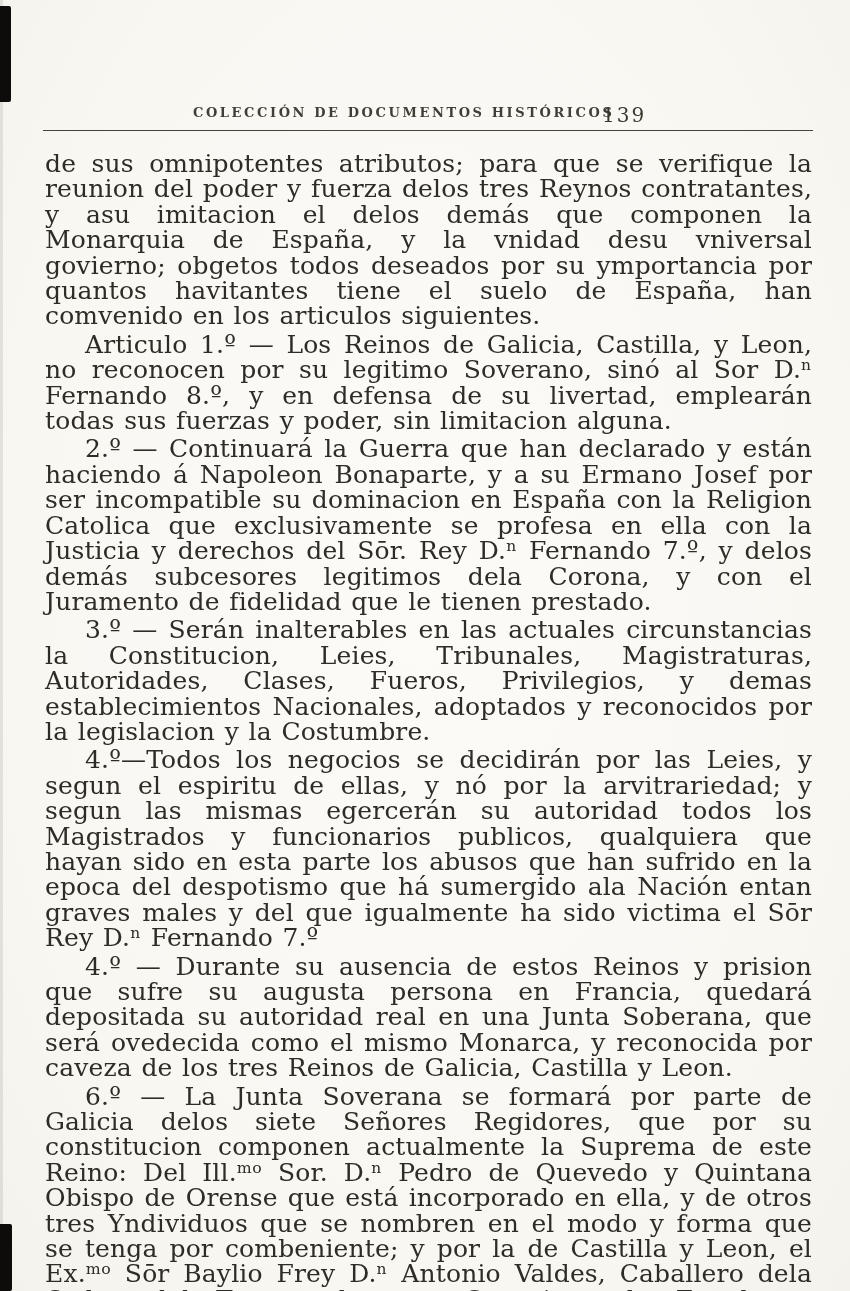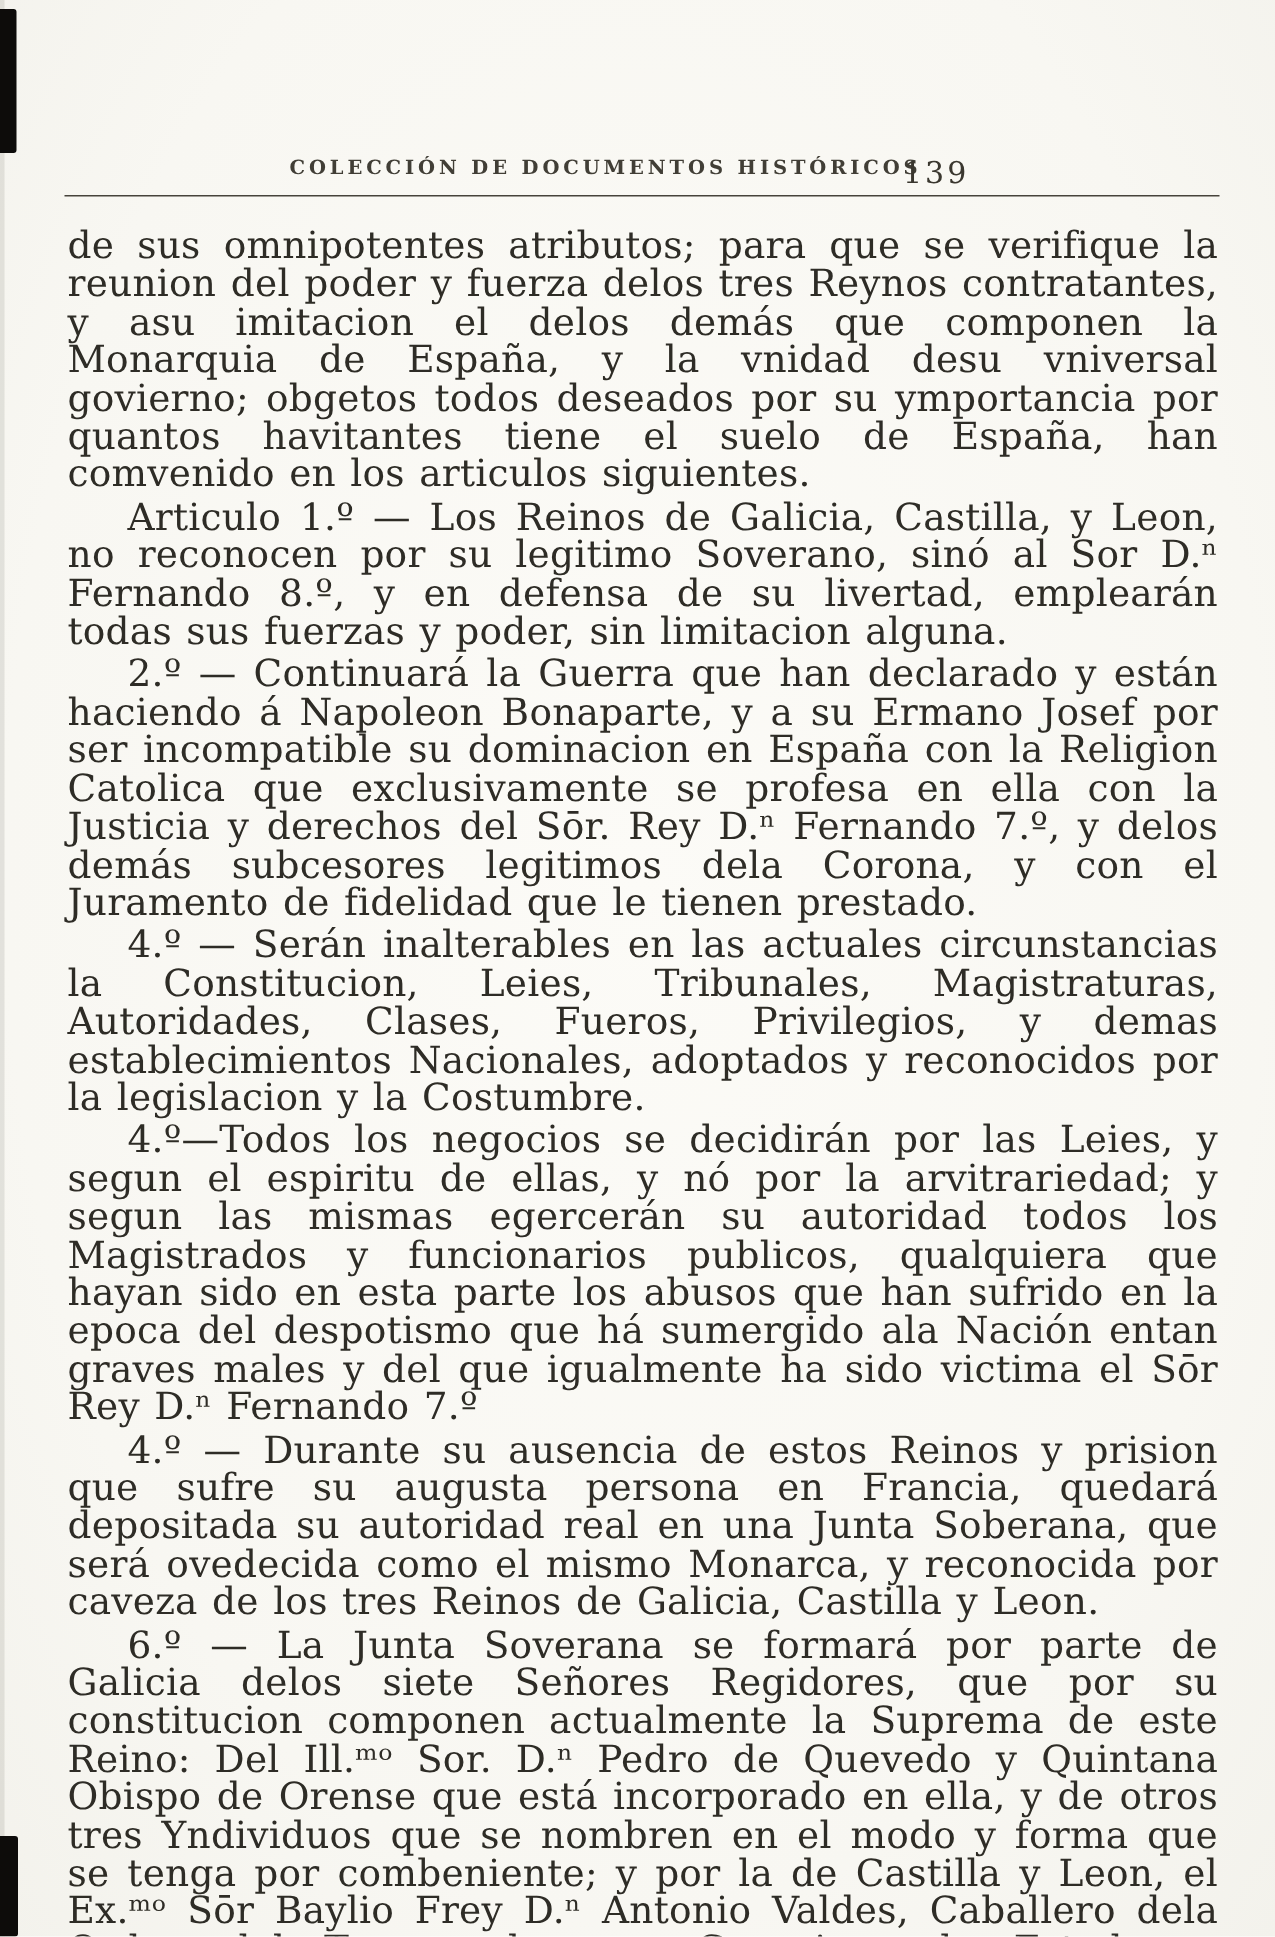--- a/index.html
+++ b/index.html
@@ -107,19 +107,19 @@
     <span class="head-title">COLECCIÓN DE DOCUMENTOS HISTÓRICOS</span>
     <span class="folio">139</span>
   </header>
 
   <div class="head-rule"></div>
 
   <main class="doc-body">
       <p class="">de sus omnipotentes atributos; para que se verifique la reunion del poder y fuerza delos tres Reynos contratantes, y asu imitacion el delos demás que componen la Monarquia de España, y la vnidad desu vniversal govierno; obgetos todos deseados por su ymportancia por quantos havitantes tiene el suelo de España, han comvenido en los articulos siguientes.</p>
       <p class="indent">Articulo 1.º — Los Reinos de Galicia, Castilla, y Leon, no reconocen por su legitimo Soverano, sinó al Sor D.ⁿ Fernando 8.º, y en defensa de su livertad, emplearán todas sus fuerzas y poder, sin limitacion alguna.</p>
       <p class="indent">2.º — Continuará la Guerra que han declarado y están haciendo á Napoleon Bonaparte, y a su Ermano Josef por ser incompatible su dominacion en España con la Religion Catolica que exclusivamente se profesa en ella con la Justicia y derechos del Sōr. Rey D.ⁿ Fernando 7.º, y delos demás subcesores legitimos dela Corona, y con el Juramento de fidelidad que le tienen prestado.</p>
-      <p class="indent">4.º — Serán inalterables en las actuales circunstancias la Constitucion, Leies, Tribunales, Magistraturas, Autoridades, Clases, Fueros, Privilegios, y demas establecimientos Nacionales, adoptados y reconocidos por la legislacion y la Costumbre.</p>
+      <p class="indent">3.º — Serán inalterables en las actuales circunstancias la Constitucion, Leies, Tribunales, Magistraturas, Autoridades, Clases, Fueros, Privilegios, y demas establecimientos Nacionales, adoptados y reconocidos por la legislacion y la Costumbre.</p>
       <p class="indent">4.º—Todos los negocios se decidirán por las Leies, y segun el espiritu de ellas, y nó por la arvitrariedad; y segun las mismas egercerán su autoridad todos los Magistrados y funcionarios publicos, qualquiera que hayan sido en esta parte los abusos que han sufrido en la epoca del despotismo que há sumergido ala Nación entan graves males y del que igualmente ha sido victima el Sōr Rey D.ⁿ Fernando 7.º</p>
       <p class="indent">4.º — Durante su ausencia de estos Reinos y prision que sufre su augusta persona en Francia, quedará depositada su autoridad real en una Junta Soberana, que será ovedecida como el mismo Monarca, y reconocida por caveza de los tres Reinos de Galicia, Castilla y Leon.</p>
       <p class="indent">6.º — La Junta Soverana se formará por parte de Galicia delos siete Señores Regidores, que por su constitucion componen actualmente la Suprema de este Reino: Del Ill.ᵐᵒ Sor. D.ⁿ Pedro de Quevedo y Quintana Obispo de Orense que está incorporado en ella, y de otros tres Yndividuos que se nombren en el modo y forma que se tenga por combeniente; y por la de Castilla y Leon, el Ex.ᵐᵒ Sōr Baylio Frey D.ⁿ Antonio Valdes, Caballero dela Orden del Toyson de oro, Consejero de Estado, y Presidente dela Suprema Junta de dhos Reinos, de tres Yndividuos de ella, y de vno delas Provincias en que están divididas sus respectivas Yntendencias.</p>
     </main>
 
 </div>
 
 </body></html>

